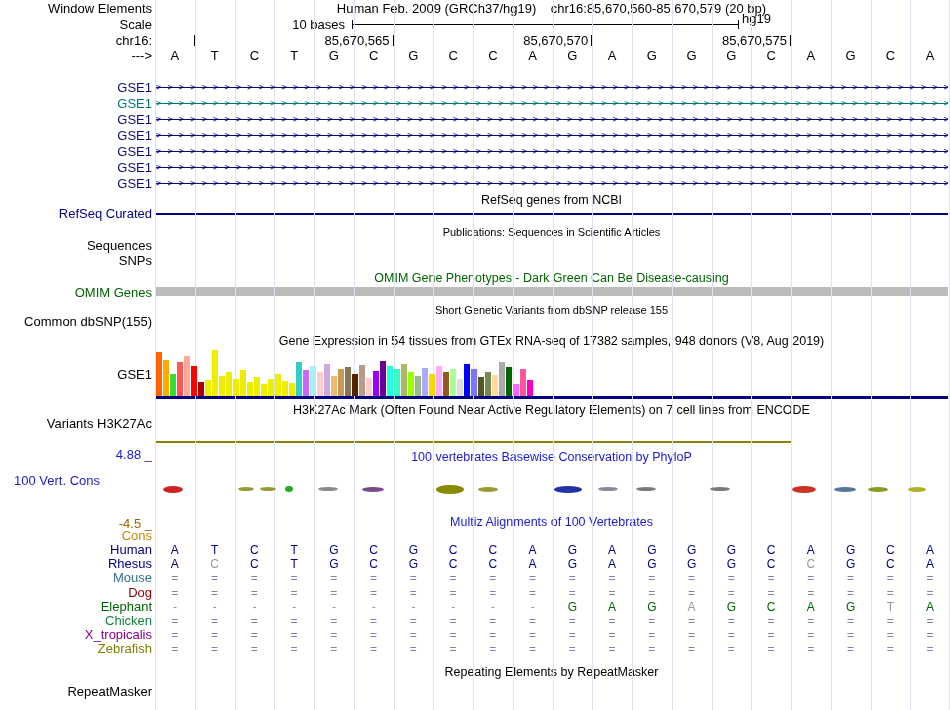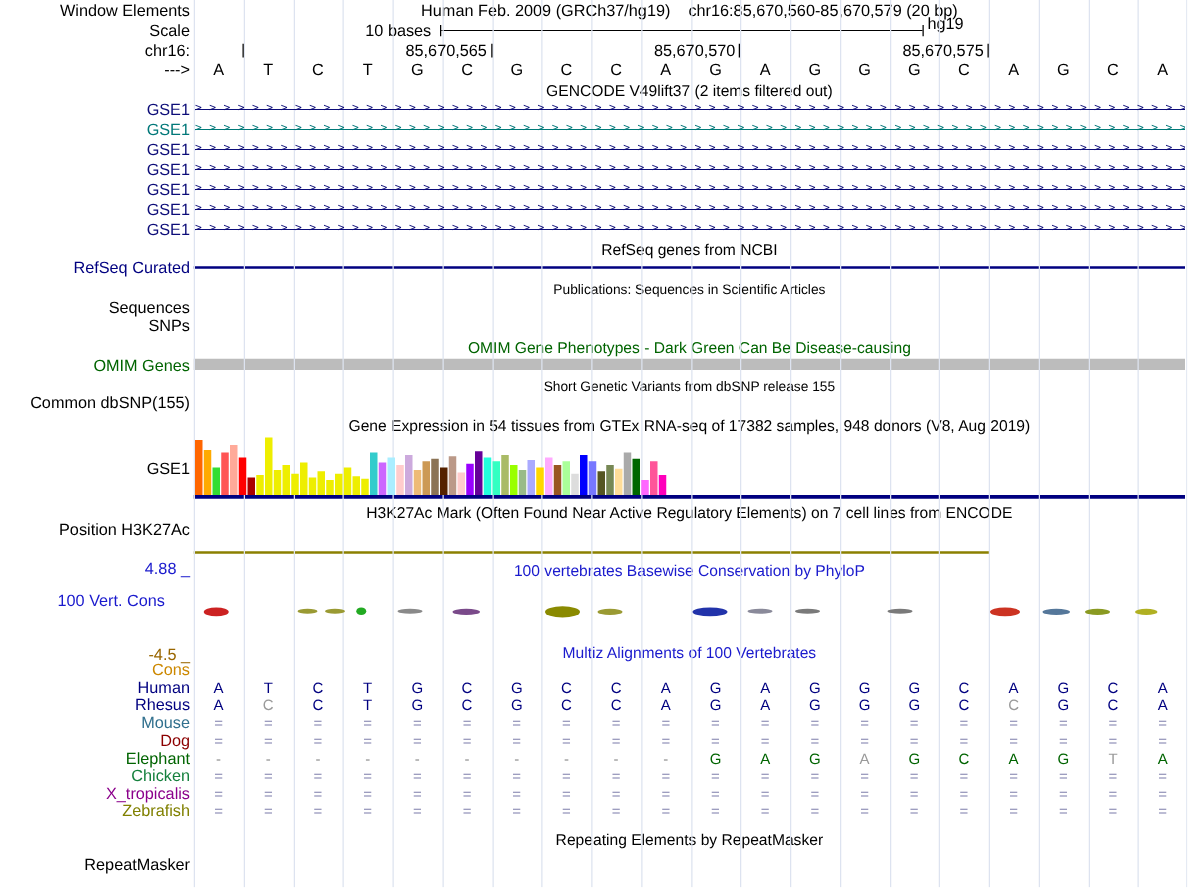--- a/index.html
+++ b/index.html
@@ -22,39 +22,38 @@
   .asm{position:absolute;left:742px;top:12px;font-size:13px;line-height:14px;}
   .ruler{position:absolute;left:352px;top:20px;width:385px;height:9px;
          border-left:1px solid #000;border-right:1px solid #000;
          background:linear-gradient(to bottom,transparent 4px,#000 4px,#000 5px,transparent 5px);}
   .aline{position:absolute;height:13px;overflow:hidden;font-size:9px;letter-spacing:6px;
          line-height:12px;white-space:nowrap;font-family:"DejaVu Sans Mono",monospace;}
   .hline{position:absolute;}
   .bar{position:absolute;width:6px;}
   .mark{position:absolute;border-radius:50%;}
   .cell{position:absolute;transform:translateX(-50%);font-size:12px;line-height:14px;}
-  .vertcons{position:absolute;left:0;width:100px;text-align:right;font-size:13px;white-space:nowrap;margin-left:32px;}
+  .vertcons{position:absolute;left:0;width:100px;text-align:right;font-size:13px;white-space:nowrap;}
 </style>
 </head>
 <body>
 
 <div class="canvas" id="cv">
 
   <div class="lbl big" style="top:2px">Window Elements</div>
   <div class="ctitle big" style="top:2px">Human Feb. 2009 (GRCh37/hg19) &nbsp;&nbsp; chr16:85,670,560-85,670,579 (20 bp)</div>
 
   <div class="lbl big" style="top:18px">Scale</div>
   <div class="scaletext">10 bases</div>
   <div class="ruler"></div>
   <div class="asm">hg19</div>
 
   <div class="lbl big" style="top:34px">chr16:</div>
   <div class="lbl big" style="top:49px">---&gt;</div>
 
-  <div class="ctitle" style="top:66px">GENCODE V49lift37 (2 items filtered out)</div>
 
   <div class="ctitle" style="top:193px">RefSeq genes from NCBI</div>
   <div class="lbl navy" style="top:207px">RefSeq Curated</div>
   <div class="hline" style="left:155px;top:213px;width:793px;height:2px;background:#000080"></div>
 
   <div class="ctitle small" style="top:225px">Publications: Sequences in Scientific Articles</div>
   <div class="lbl big" style="top:239px">Sequences</div>
   <div class="lbl big" style="top:254px">SNPs</div>
 
   <div class="ctitle green" style="top:271px">OMIM Gene Phenotypes - Dark Green Can Be Disease-causing</div>
@@ -62,21 +61,21 @@
   <div class="hline" style="left:155px;top:287px;width:793px;height:9px;background:#bcbcbc"></div>
 
   <div class="ctitle small" style="top:303px">Short Genetic Variants from dbSNP release 155</div>
   <div class="lbl big" style="top:315px">Common dbSNP(155)</div>
 
   <div class="ctitle" style="top:334px">Gene Expression in 54 tissues from GTEx RNA-seq of 17382 samples, 948 donors (V8, Aug 2019)</div>
   <div class="lbl big" style="top:368px">GSE1</div>
   <div class="hline" style="left:155px;top:396px;width:793px;height:3px;background:#000080"></div>
 
   <div class="ctitle" style="top:403px">H3K27Ac Mark (Often Found Near Active Regulatory Elements) on 7 cell lines from ENCODE</div>
-  <div class="lbl big" style="top:417px">Position H3K27Ac</div>
+  <div class="lbl big" style="top:417px">Variants H3K27Ac</div>
   <div class="hline" style="left:155px;top:441px;width:637px;height:2px;background:#8b8000"></div>
 
   <div class="lbl big blue" style="top:448px">4.88 _</div>
   <div class="ctitle blue" style="top:450px">100 vertebrates Basewise Conservation by PhyloP</div>
   <div class="vertcons blue" style="top:473px">100 Vert. Cons</div>
   <div class="lbl big brown" style="top:517px">-4.5 _</div>
 
   <div class="ctitle blue" style="top:515px">Multiz Alignments of 100 Vertebrates</div>
   <div class="lbl big orange" style="top:529px">Cons</div>
 

